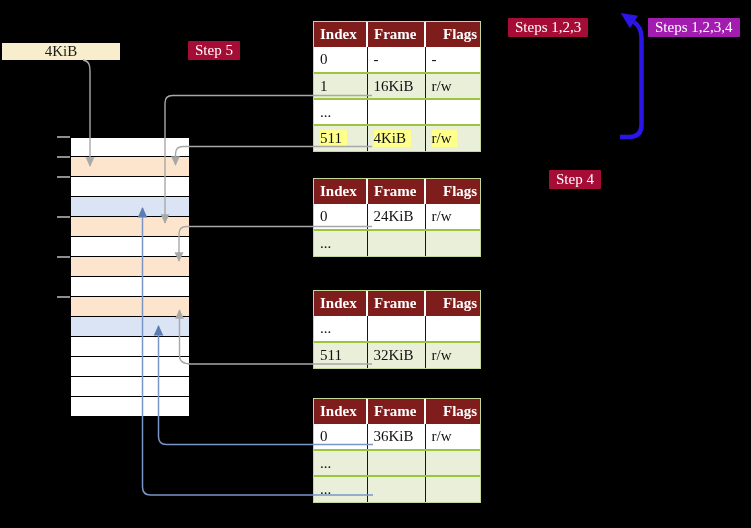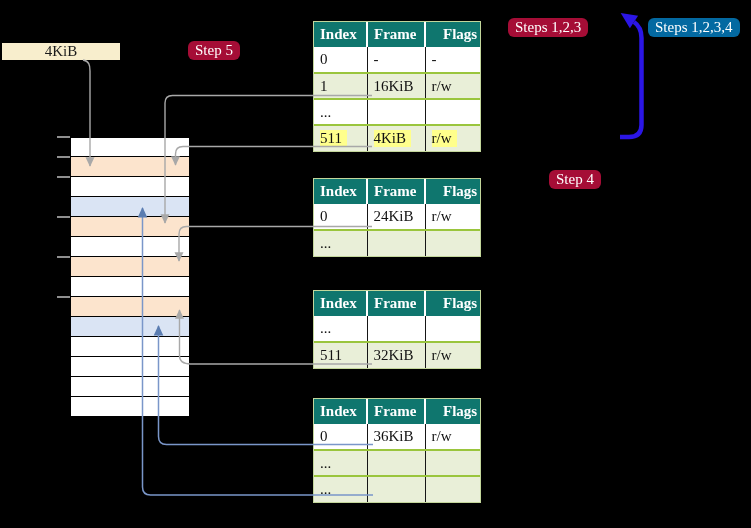--- a/index.html
+++ b/index.html
@@ -4,42 +4,42 @@
 <style>
   html,body{margin:0;padding:0;background:#000;}
   .diagram{position:relative;width:751px;height:528px;background:#000;overflow:hidden;
            font-family:"Liberation Serif", serif;color:#111;}
 
   
   .page-size-label{position:absolute;left:2px;top:43px;width:118px;height:17px;
     background:#F8EECD;color:#1a1a1a;font-size:15px;line-height:17px;text-align:center;}
 
   
-  .badge{position:absolute;height:19px;line-height:19px;padding:0 7px;border-radius:6px;
+  .badge{position:absolute;height:19px;line-height:19px;padding:0 7px;border-radius:1px;
     color:#fff;font-size:15px;white-space:nowrap;}
   .badge.crimson{background:#A50D36;}
-  .badge.violet{background:#0369a1;}
+  .badge.violet{background:#a21caf;}
   .b-step0{left:188px;top:41px;}
   .b-steps123{left:508px;top:18px;}
   .b-steps1234{left:648px;top:18px;}
   .b-step4{left:520px;top:170px;margin-left:29px;}
 
   
   .mem{position:absolute;left:70px;top:137px;width:120px;}
   .mcell{width:120px;height:20px;box-sizing:border-box;border:1px solid #000;border-top:none;}
   .mcell:first-child{border-top:1px solid #000;}
   .mcell.free{background:#FFFFFF;}
   .mcell.table{background:#FCE4CD;}
   .mcell.page{background:#DAE4F4;}
   .tick{position:absolute;left:57px;width:13px;height:2px;background:#8F8F8F;}
 
   
   .pt{position:absolute;left:313px;border:1px solid #C3D69B;background:#fff;}
   .pt table{border-collapse:collapse;table-layout:fixed;}
-  .pt th{width:53px;box-sizing:border-box;background:#0f766e;color:#fff;font-weight:700;
+  .pt th{width:53px;box-sizing:border-box;background:#7f1d1d;color:#fff;font-weight:700;
     font-size:15px;text-align:left;padding:0 0 0 6px;height:25px;border-right:2px solid #fff;}
   .pt th.c2{width:58px;}
   .pt th.c3{width:55px;border-right:none;padding-left:17px;}
   .pt td{box-sizing:border-box;font-size:15px;padding:0 0 0 6px;height:26px;
     border-bottom:2px solid #9AC53D;border-right:1px solid #161616;background:#fff;}
   .pt td:last-child{border-right:none;}
   .pt tr.shade td{background:#E9EFD8;}
   .pt tr:last-child td{border-bottom:none;}
   .t1{top:21px;}  .t2{top:178px;}  .t3{top:290px;}  .t4{top:398px;}
   .mark{background:#FFFF8C;display:inline-block;padding:0 5px 0 0;}

